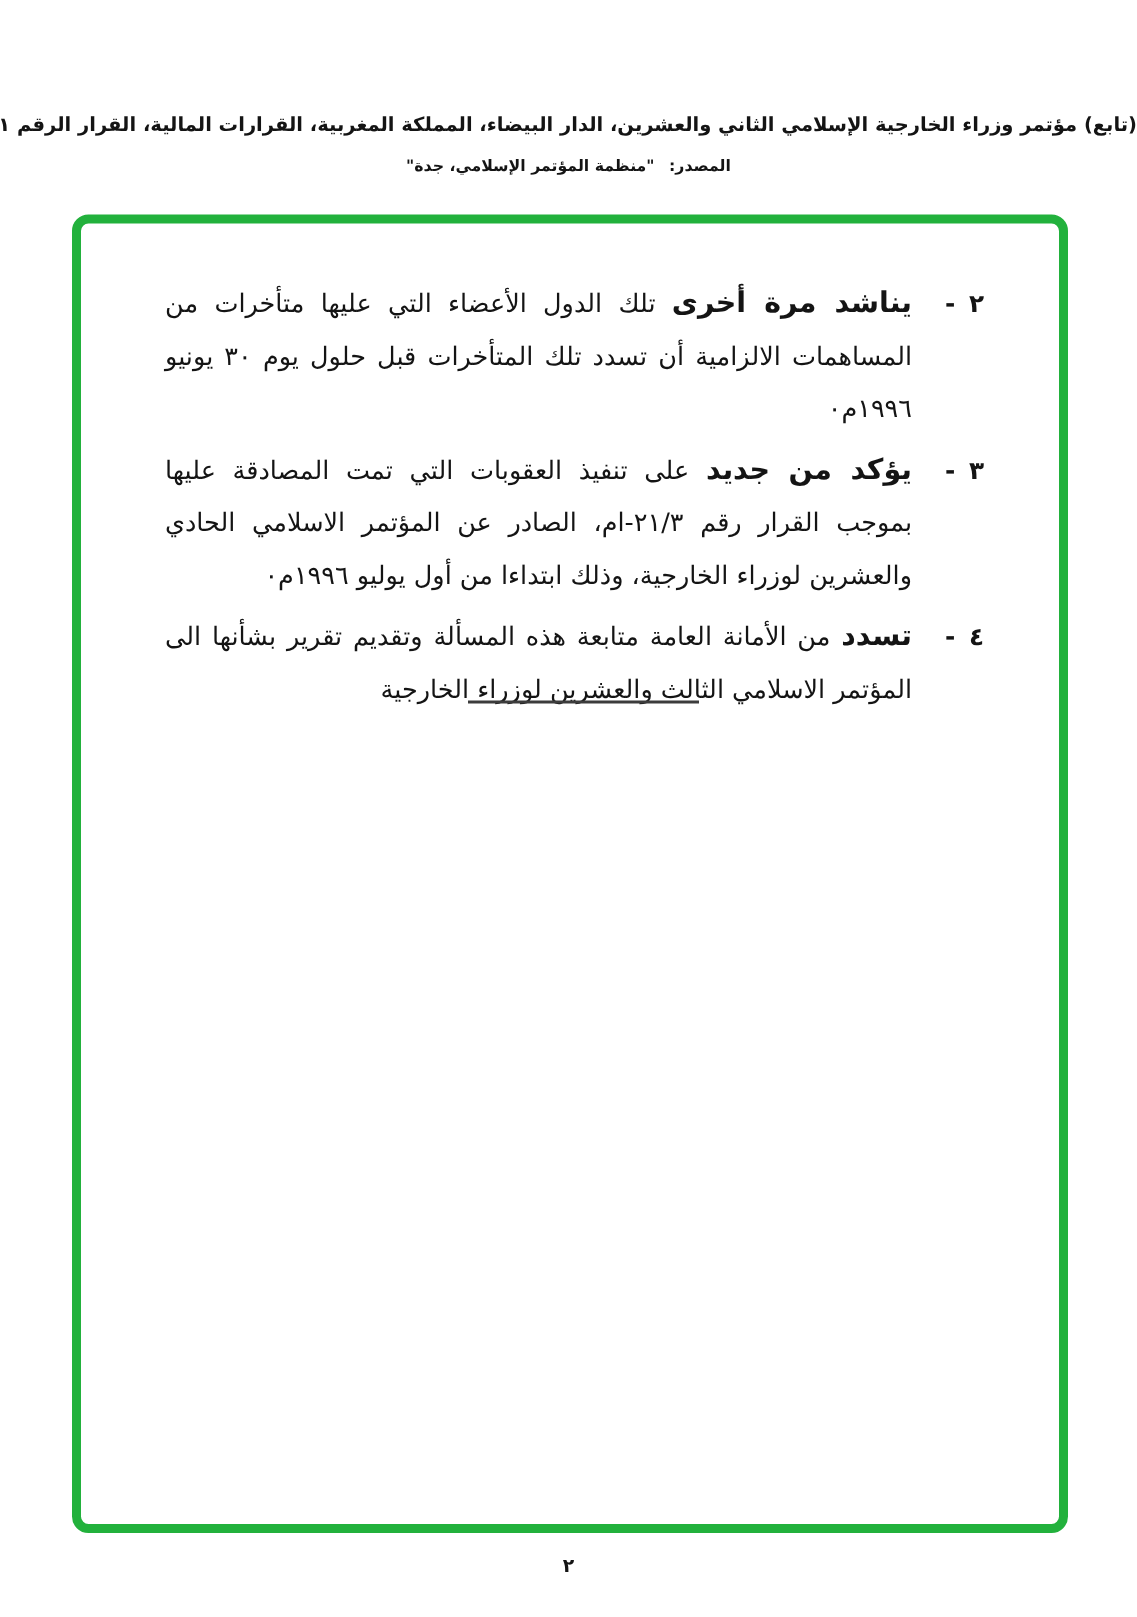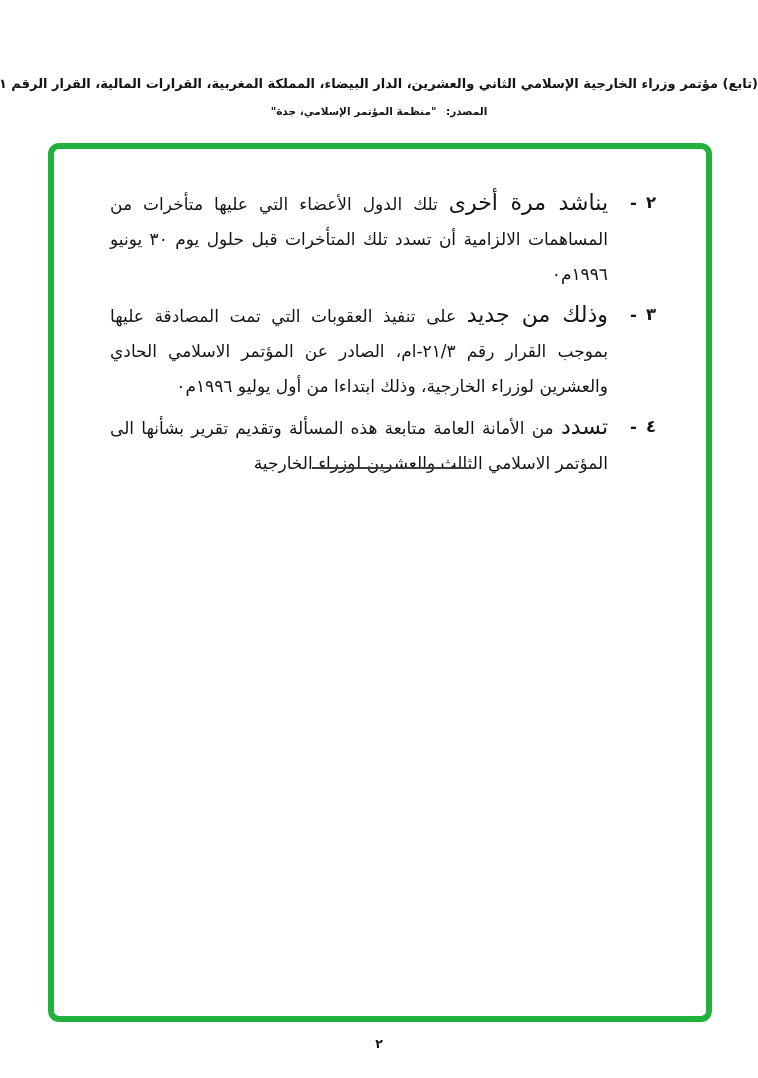--- a/index.html
+++ b/index.html
@@ -78,22 +78,22 @@
     flex: 0 0 auto;
   }
   .res-body {
     flex: 1 1 auto;
     font-size: 17px;
     line-height: 35px;
     text-align: justify;
     text-align-last: right;
   }
   .res-lead {
-    font-weight: 400;
-    font-size: 22px;
+    font-weight: 700;
+    font-size: 19px;
   }
 
   
   .separator-line {
     position: absolute;
     left: 312px;
     top: 467px;
     width: 154px;
     height: 2px;
     background: #3c3c3c;
@@ -134,21 +134,21 @@
         <span>تلك الدول الأعضاء التي عليها متأخرات من المساهمات الالزامية أن تسدد تلك المتأخرات قبل حلول يوم ٣٠ يونيو ١٩٩٦م٠</span>
       </div>
     </div>
 
     <div class="res-item">
       <div class="res-marker">
         <span>٣</span>
         <span>-</span>
       </div>
       <div class="res-body">
-        <span class="res-lead">وذلك من جديد</span>
+        <span class="res-lead">يؤكد من جديد</span>
         <span>على تنفيذ العقوبات التي تمت المصادقة عليها بموجب القرار رقم ٢١/٣-ام، الصادر عن المؤتمر الاسلامي الحادي والعشرين لوزراء الخارجية، وذلك ابتداءا من أول يوليو ١٩٩٦م٠</span>
       </div>
     </div>
 
     <div class="res-item">
       <div class="res-marker">
         <span>٤</span>
         <span>-</span>
       </div>
       <div class="res-body">

